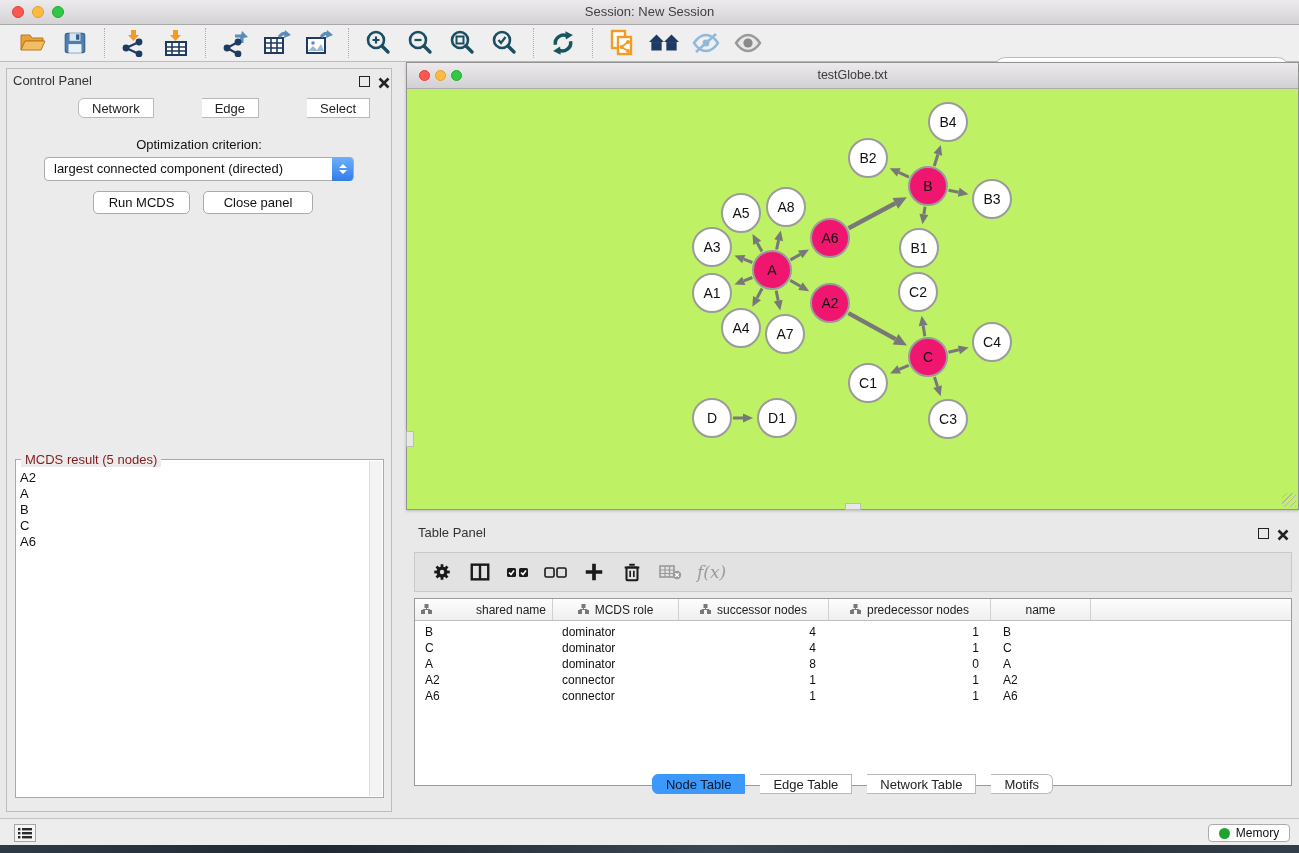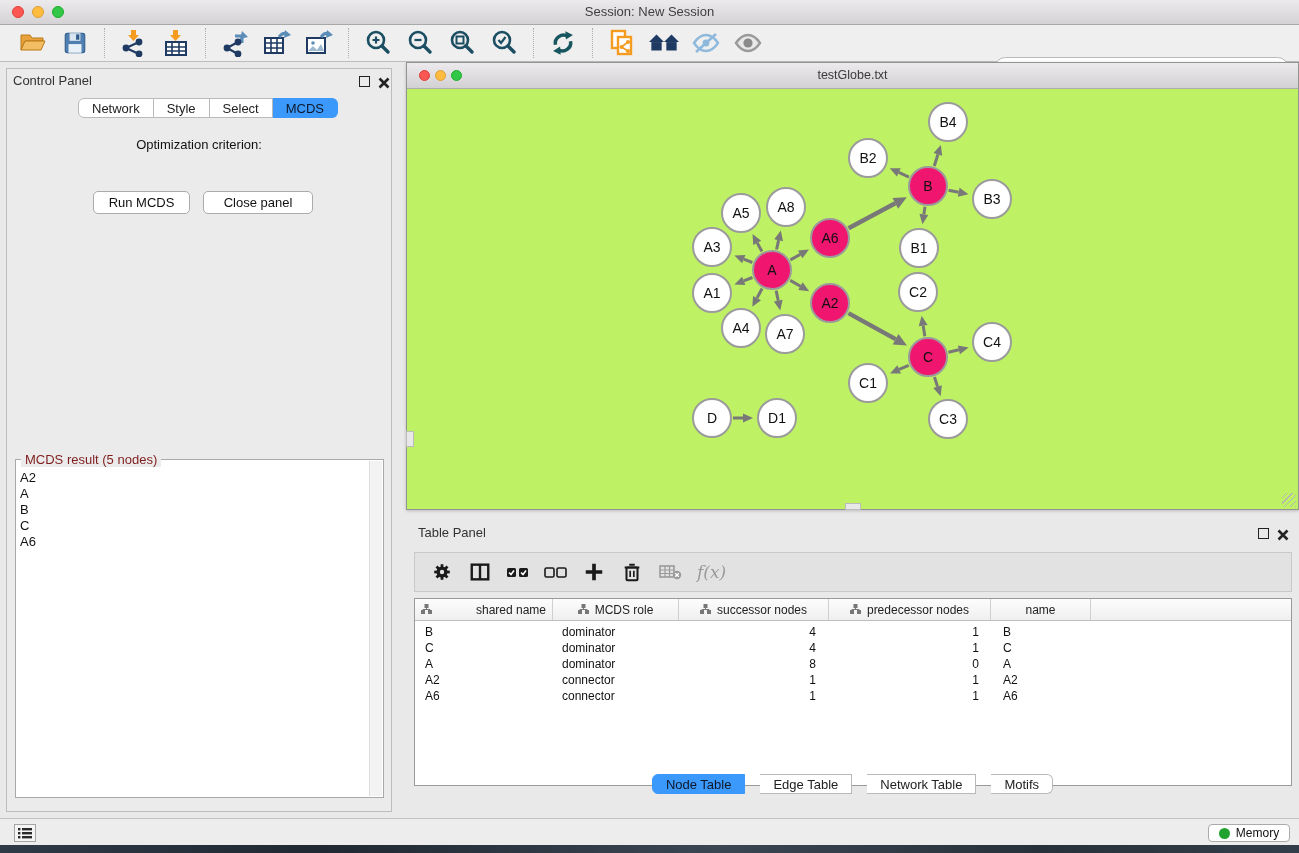--- a/index.html
+++ b/index.html
@@ -26,21 +26,21 @@
   #search-input { width:100%; height:100%; border:1px solid #B9B9B9; border-radius:12px;
     background:#fff; padding-left:26px; font-size:12px; outline:none; }
   #search-icon { position:absolute; left:8px; top:4px; }
 
   
   #control-panel { left:6px; top:68px; width:386px; height:744px;
     background:#EBEBEB; border:1px solid #BDBDBD; }
   #cp-header { position:absolute; left:6px; top:4px; font-size:13px; color:#333; }
   .mini-float { position:absolute; width:11px; height:11px; border:1.5px solid #222; background:transparent; }
   .mini-x { position:absolute; width:12px; height:12px; }
-  .seg-row { position:absolute; display:flex; }
+  .seg-row { position:absolute; display:flex;gap:48px; }
   .seg { height:20px; line-height:20px; padding:0 13px; font-size:13px; color:#222;
     background:#fff; border:1px solid #B9B9B9; border-left:none; cursor:default; }
   .seg:first-child { border-left:1px solid #B9B9B9; border-radius:6px 0 0 6px; }
   .seg:last-child { border-radius:0 6px 6px 0; }
   .seg.sel { background:#3B99FC; color:#0f172a; border-color:#3B99FC; }
   #opt-label { position:absolute; top:68px; width:100%; text-align:center; font-size:13px; color:#111; }
   #criterion-select { position:absolute; left:37px; top:88px; width:310px; height:24px;
     background:#fff; border:1px solid #ABABAB; border-radius:4px; font-size:13px; color:#111;
     line-height:22px; padding-left:9px; }
   #criterion-stepper { position:absolute; right:0; top:-1px; width:21px; height:24px;
@@ -288,25 +288,32 @@
 <div id="control-panel" class="abs">
   <div id="cp-header">Control Panel</div>
   <span class="mini-float" style="left:352px; top:7px;"></span>
   <span class="mini-x" style="left:371px; top:6px;">
     <svg width="12" height="12" viewBox="0 0 12 12">
         <path d="M1.5 1.5l9 9M10.5 1.5l-9 9" stroke="#222" stroke-width="2.6"></path>
       </svg>
   </span>
   <div class="seg-row" id="cp-tabs" style="left:71px; top:29px;">
       <span class="seg">Network</span>
-      <span class="seg">Style</span>
+      <span class="seg">Edge</span>
       <span class="seg">Select</span>
       <span class="seg sel">MCDS</span>
     </div>
   <div id="opt-label">Optimization criterion:</div>
+  <div id="criterion-select">
+    <span>largest connected component (directed)</span>
+    <span id="criterion-stepper">
+      <span class="chev-up"></span>
+        <span class="chev-dn"></span>
+    </span>
+  </div>
   <div class="cp-btn" id="run-btn">Run MCDS</div>
   <div class="cp-btn" id="close-btn">Close panel</div>
   <div id="result-box">
     <span id="result-label">MCDS result (5 nodes)</span>
     <div id="result-list">
         <div>A2</div>
         <div>A</div>
         <div>B</div>
         <div>C</div>
         <div>A6</div>

